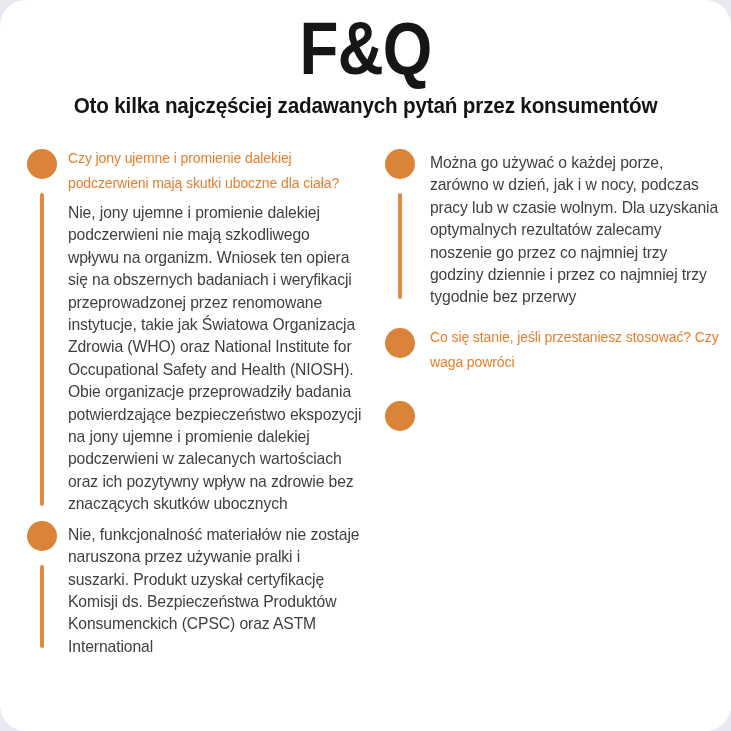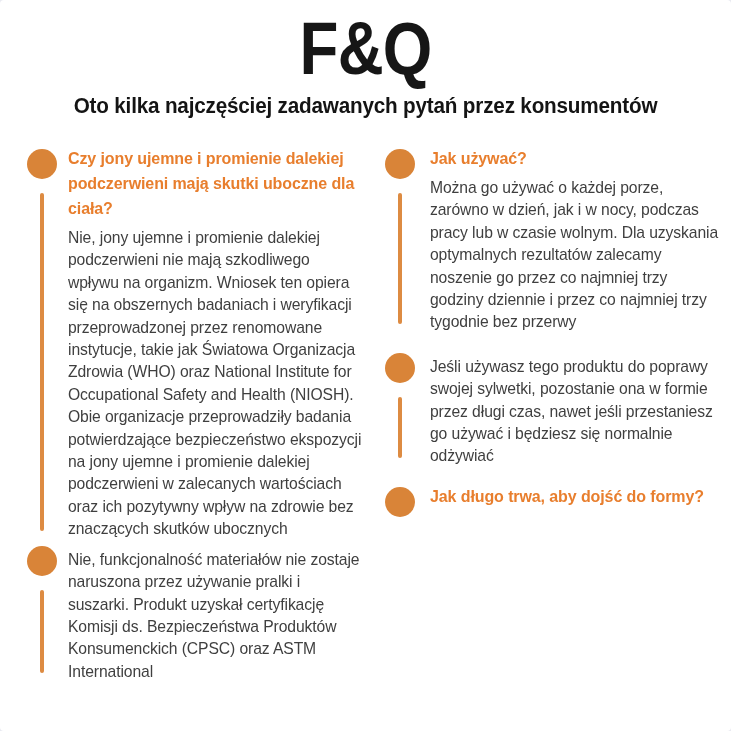--- a/index.html
+++ b/index.html
@@ -15,21 +15,21 @@
   html,body{width:731px;height:731px;}
   body{
     background: var(--page-bg);
     font-family: "Liberation Sans", "DejaVu Sans", sans-serif;
     overflow:hidden;
   }
   .card{
     position:absolute;
     inset:0;
     background: var(--card-bg);
-    border-radius:4px;
+    border-radius:26px;
     overflow:hidden;
   }
   .header{
     text-align:center;
   }
   .title{
     margin-top:8px;
     font-size:74px;
     line-height:82px;
     font-weight:bold;
@@ -89,23 +89,23 @@
     margin:14px 0 10px 13px;
   }
   .col-right .vline{margin-left:13px;}
   .content-col{
     flex:1 1 auto;
     min-width:0;
     padding-right:6px;
   }
   .question{
     color:var(--question);
-    font-size:16px;
+    font-size:14px;
     line-height:25px;
-    font-weight:bold;
+    font-weight:normal;
     letter-spacing:-0.1px;
   }
   .answer{
     margin-top:6px;
     color:var(--answer);
     font-size:15.7px;
     line-height:22.4px;
     letter-spacing:-0.1px;
   }
 </style>
@@ -141,39 +141,37 @@
     </div>
   </div>
 </div>
     <div class="col col-right">
   <div class="faq-item">
     <div class="bullet-col">
       <span class="bullet"></span>
       <span class="vline"></span>
     </div>
     <div class="content-col">
-      <div class="question">Jak używać?</div>
       <div class="answer">Można go używać o każdej porze, zarówno w dzień, jak i w nocy, podczas pracy lub w czasie wolnym. Dla uzyskania optymalnych rezultatów zalecamy noszenie go przez co najmniej trzy godziny dziennie i przez co najmniej trzy tygodnie bez przerwy</div>
     </div>
   </div>
 
   <div class="faq-item">
     <div class="bullet-col">
       <span class="bullet"></span>
       <span class="vline"></span>
     </div>
     <div class="content-col">
-      <div class="answer">Jeśli używasz tego produktu do poprawy swojej sylwetki, pozostanie ona w formie przez długi czas, nawet jeśli przestaniesz go używać i będziesz się normalnie odżywiać</div>
+      <div class="question">Co się stanie, jeśli przestaniesz stosować? Czy waga powróci</div>
     </div>
   </div>
 
   <div class="faq-item">
     <div class="bullet-col">
       <span class="bullet"></span>
       <span class="vline"></span>
     </div>
     <div class="content-col">
-      <div class="question">Jak długo trwa, aby dojść do formy?</div>
     </div>
   </div>
 </div>
   </div>
 </div>
 
 </body></html>

